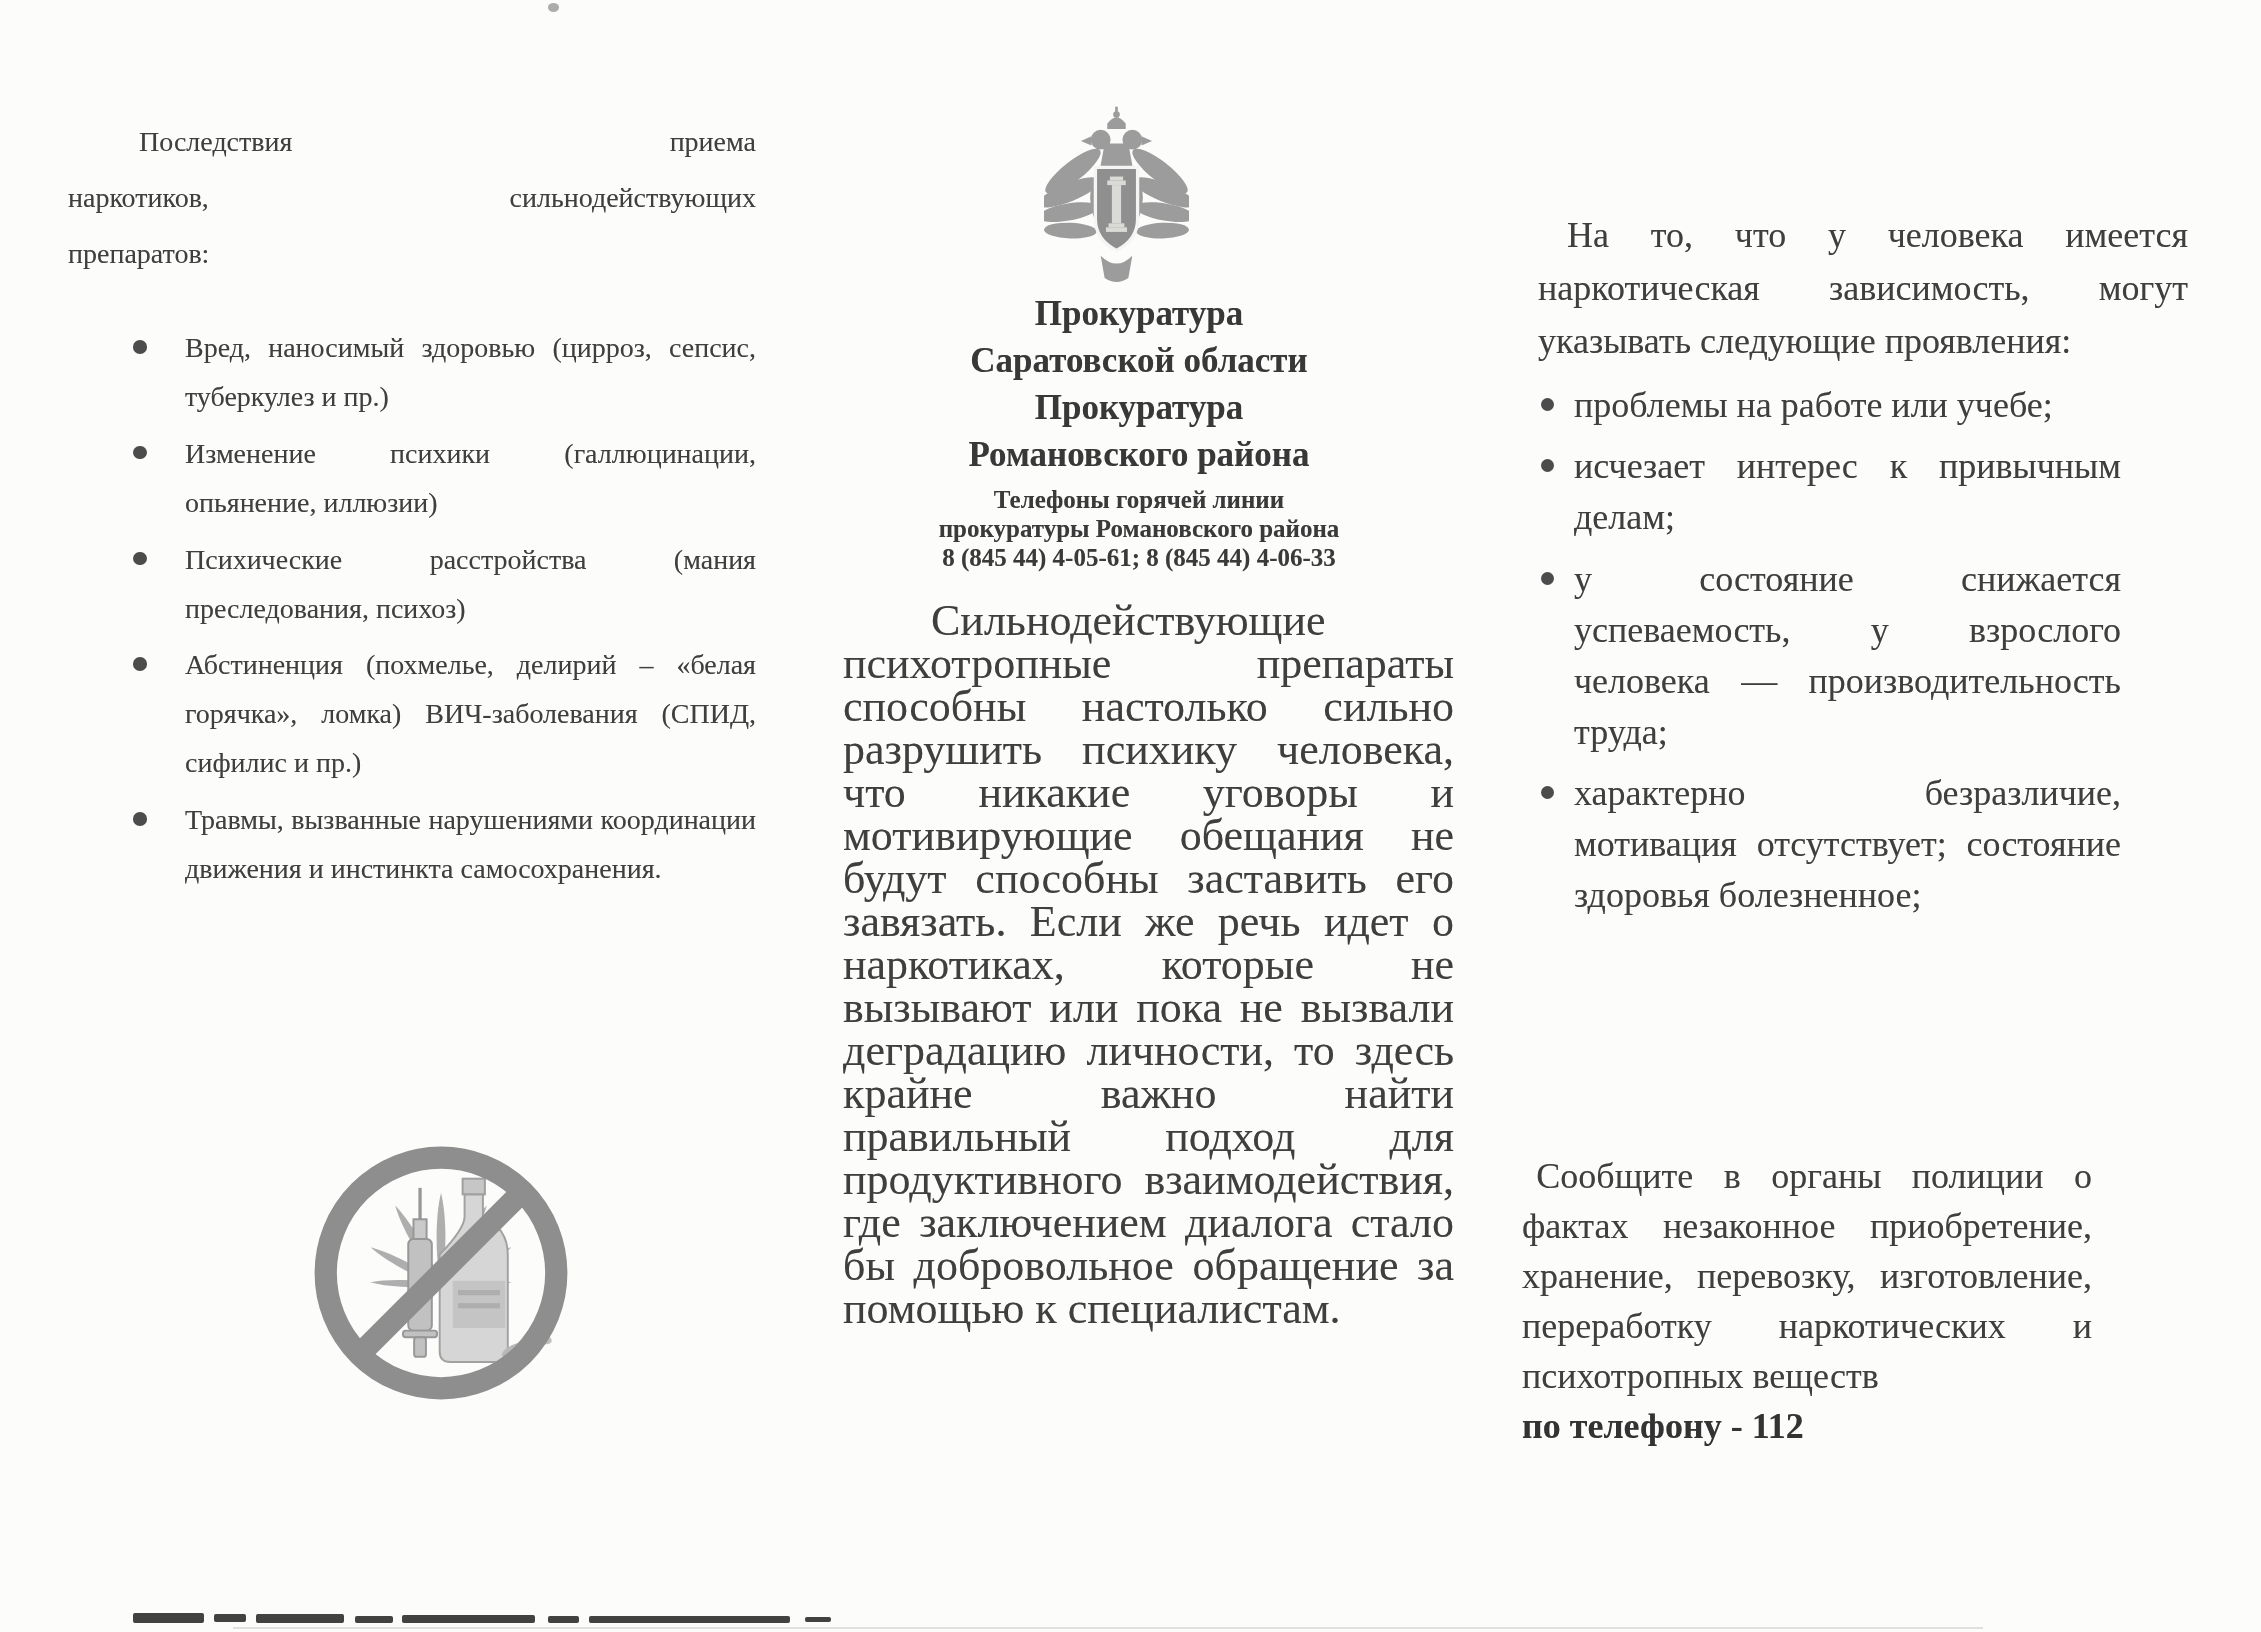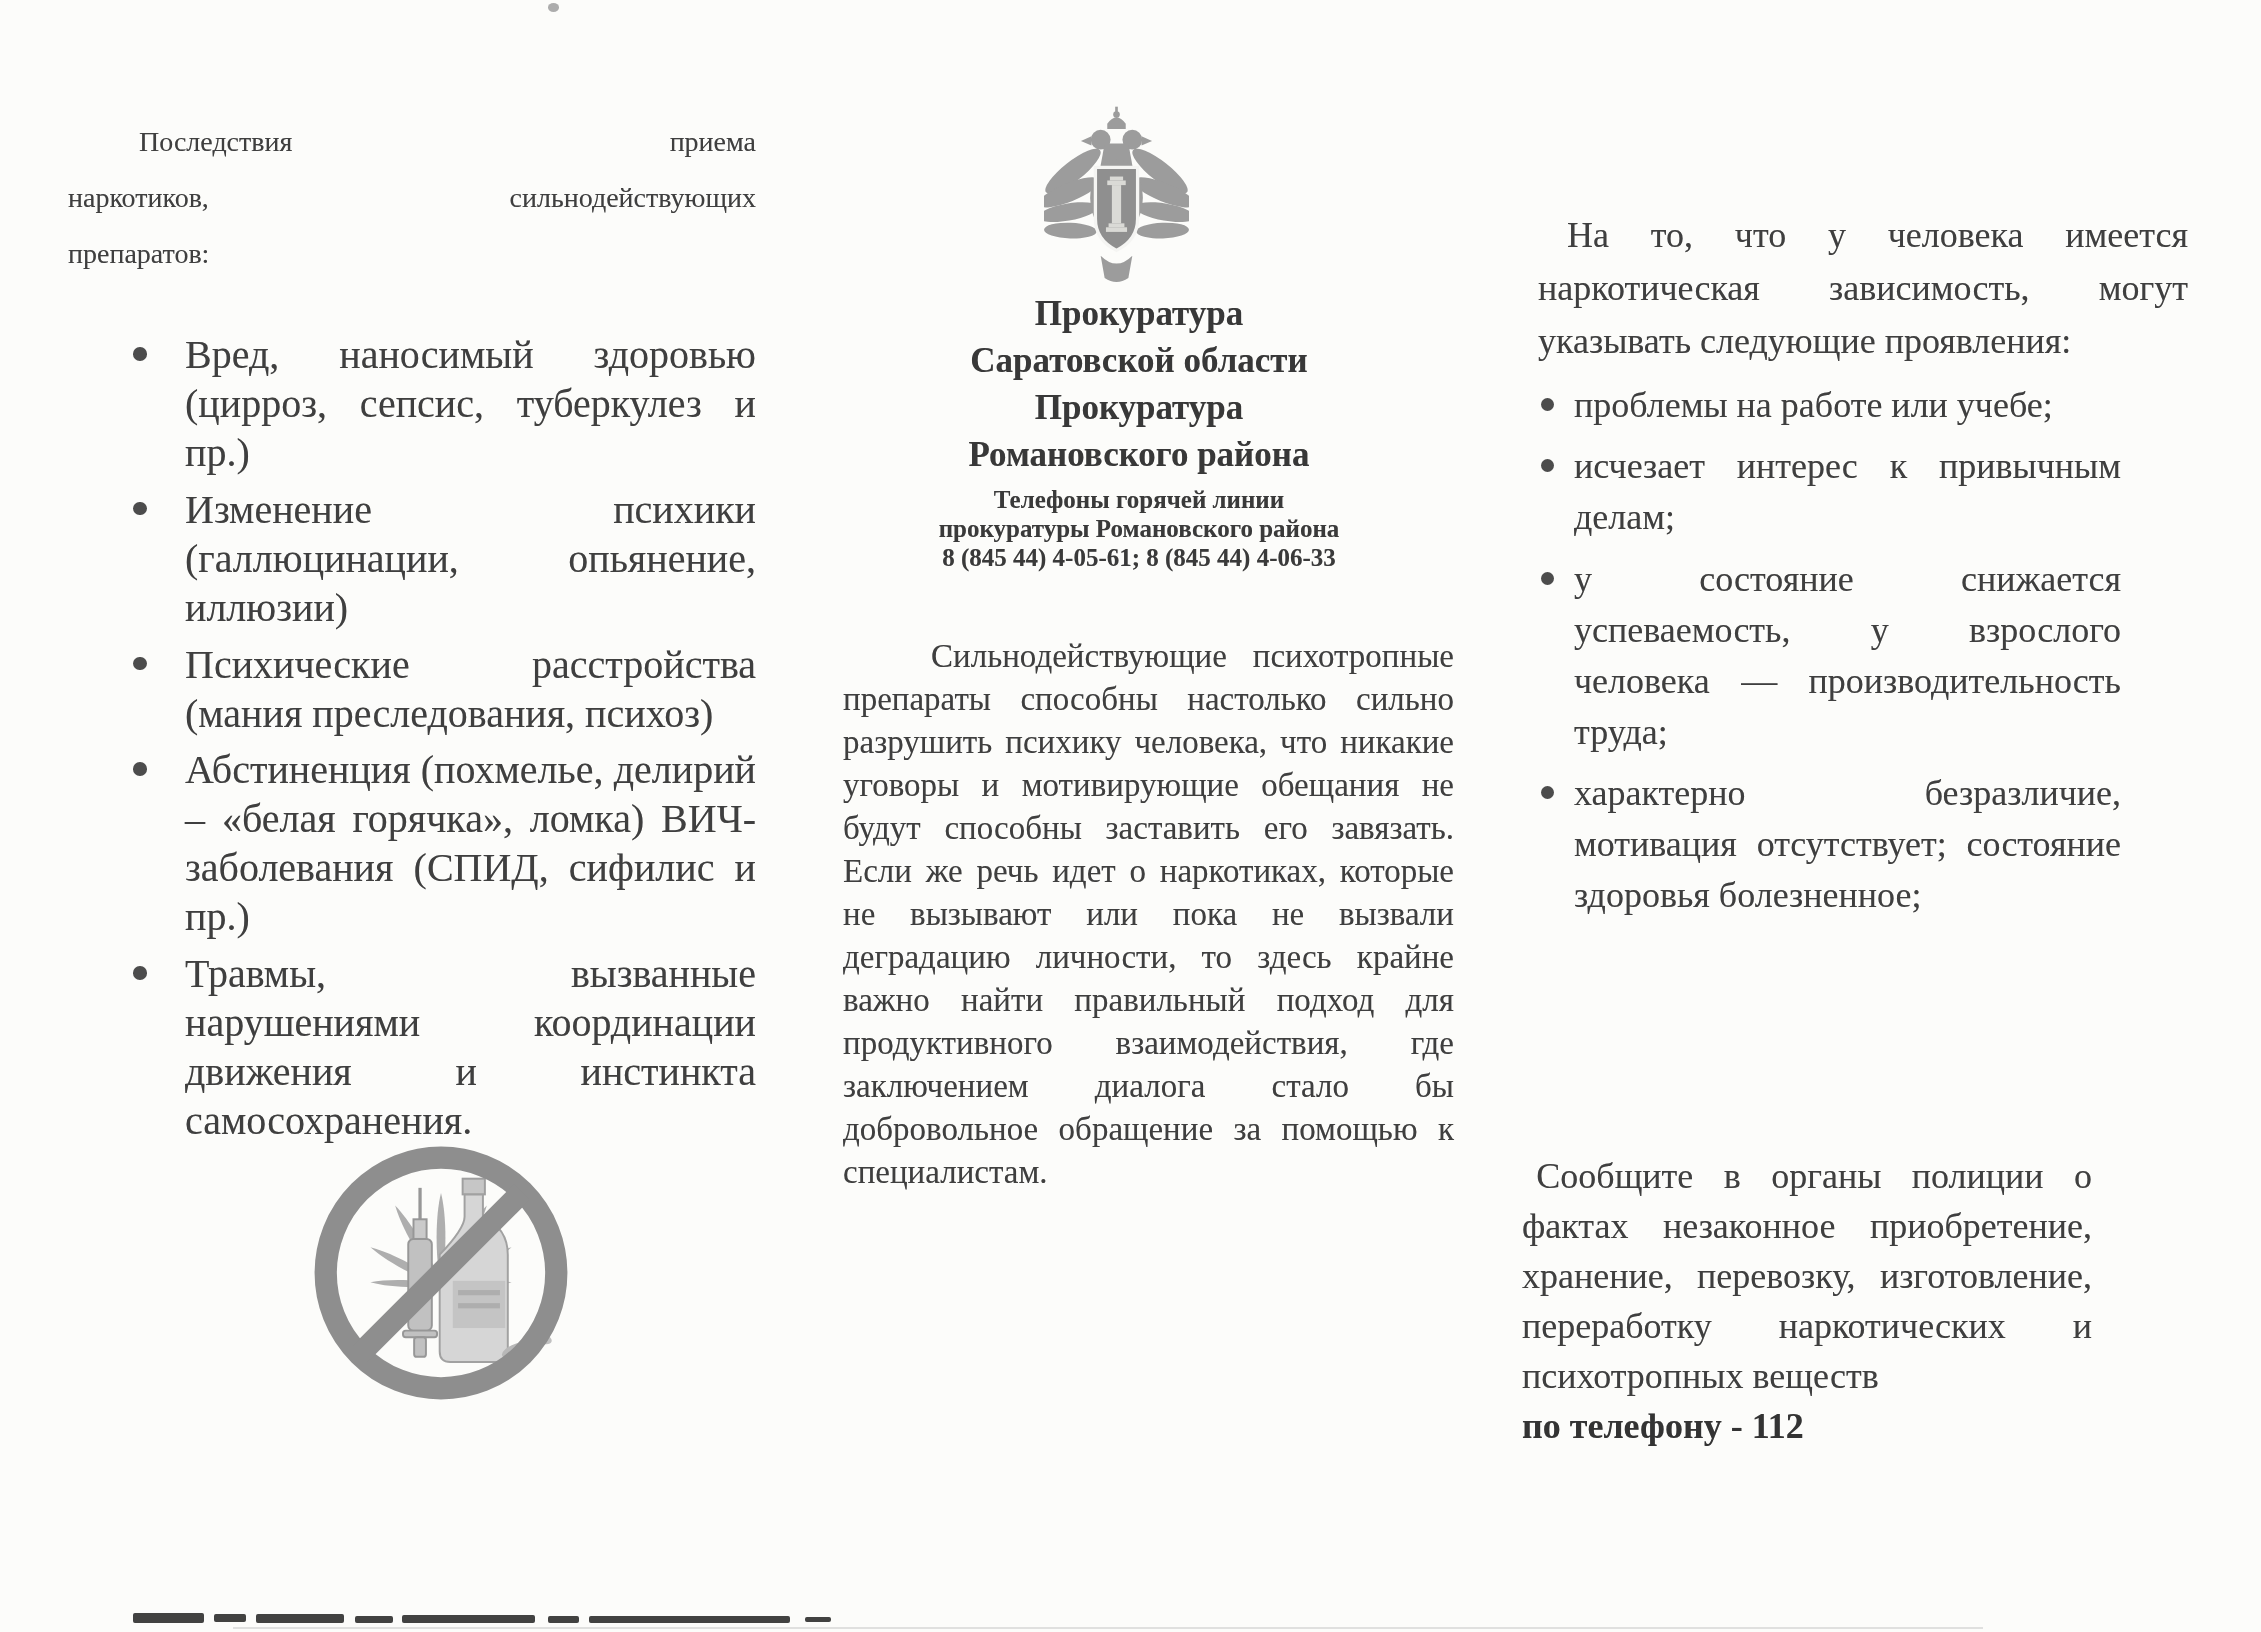--- a/index.html
+++ b/index.html
@@ -10,37 +10,37 @@
     color:#3f3f3f;
   }
   .soft{ text-shadow:0 0 0.6px rgba(63,63,63,.35); }
 
   
   .heading-left{position:absolute;left:68px;top:114px;width:688px;font-size:28px;}
   .h-line{line-height:56px;}
   .jl{text-align:justify;text-align-last:justify;}
   .indent-110{text-indent:71px;}
 
-  .list-left{position:absolute;left:68px;top:330px;width:688px;
-    margin:0;padding:0;list-style:none;font-size:40px;}
+  .list-left{position:absolute;left:68px;top:323px;width:688px;
+    margin:0;padding:0;list-style:none;font-size:28px;}
   .list-left li{position:relative;padding-left:117px;margin-bottom:7.8px;
     line-height:49px;text-align:justify;}
   .list-left li::before{content:"";position:absolute;left:65px;top:17px;
     width:13.6px;height:13.6px;border-radius:50%;background:#4c4c4c;}
 
   .sign-wrap{position:absolute;left:310px;top:1142px;width:262px;height:262px;}
 
   
   .emblem-wrap{position:absolute;left:1044px;top:104px;width:145px;height:182px;}
   .mid-head{position:absolute;left:912px;top:290px;width:454px;text-align:center;}
   .org-line{font-size:35px;line-height:47px;font-weight:700;color:#383838;white-space:nowrap;}
   .hotline{margin-top:7px;}
   .hot-line{font-size:25px;line-height:29px;font-weight:700;color:#3a3a3a;white-space:nowrap;}
   .mid-para{position:absolute;left:843px;top:599px;width:611px;
-    font-size:33px;line-height:43px;text-align:justify;text-indent:88px;margin-top:36px;}
+    font-size:44px;line-height:43px;text-align:justify;text-indent:88px;}
 
   
   .heading-right{position:absolute;left:1538px;top:209px;width:650px;font-size:36px;}
   .hr-line{line-height:53px;}
   .indent-45{text-indent:29px;}
 
   .list-right{position:absolute;left:1538px;top:380px;width:583px;
     margin:0;padding:0;list-style:none;font-size:36px;}
   .list-right li{position:relative;padding-left:36px;margin-bottom:10.4px;
     line-height:51px;text-align:justify;}

